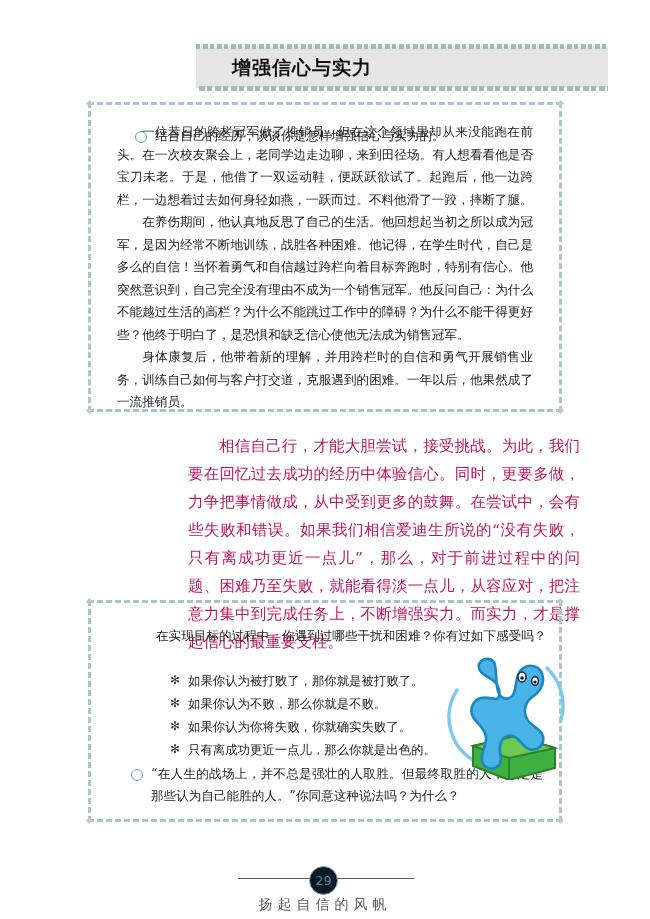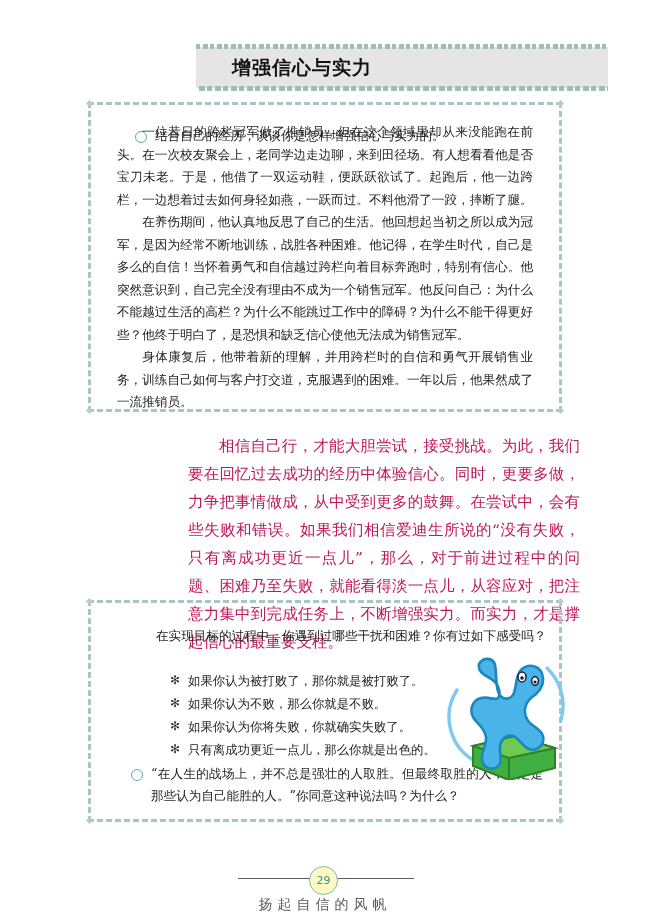--- a/index.html
+++ b/index.html
@@ -225,26 +225,26 @@
     background: #5b5b5b;
   }
   .page-number {
     position: absolute;
     left: 309px;
     top: 4px;
     width: 27px;
     height: 27px;
     border: 1.5px solid #7fb7b2;
     border-radius: 50%;
-    background: #fef9c3;
+    background: #0f172a;
     display: flex;
     align-items: center;
     justify-content: center;
     font-family: "DejaVu Sans", sans-serif;
-    font-size: 11px;
+    font-size: 13px;
     color: #3d8f8a;
   }
   .footer-caption {
     position: absolute;
     left: 0;
     top: 34px;
     width: 650px;
     text-align: center;
     font-family: "DejaVu Serif", serif;
     font-size: 14px;

